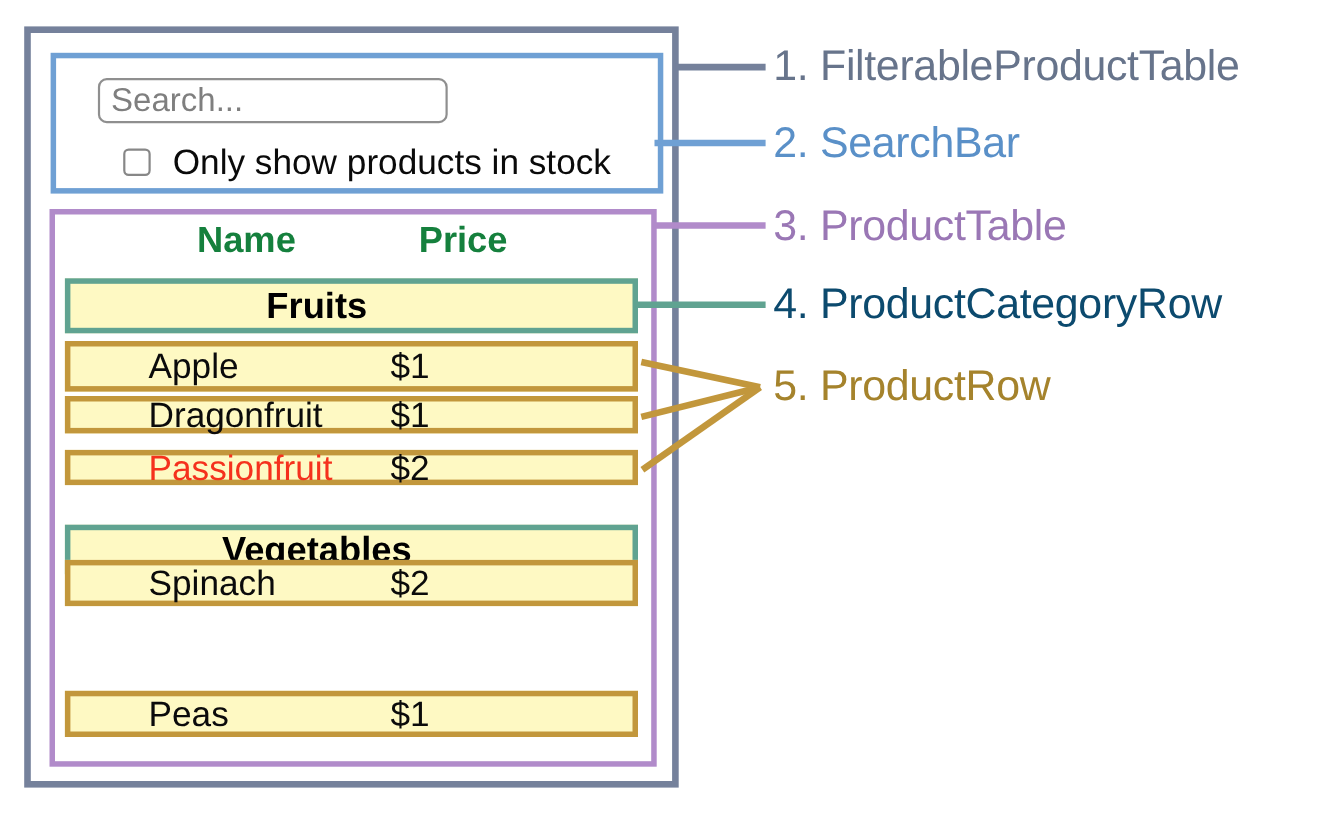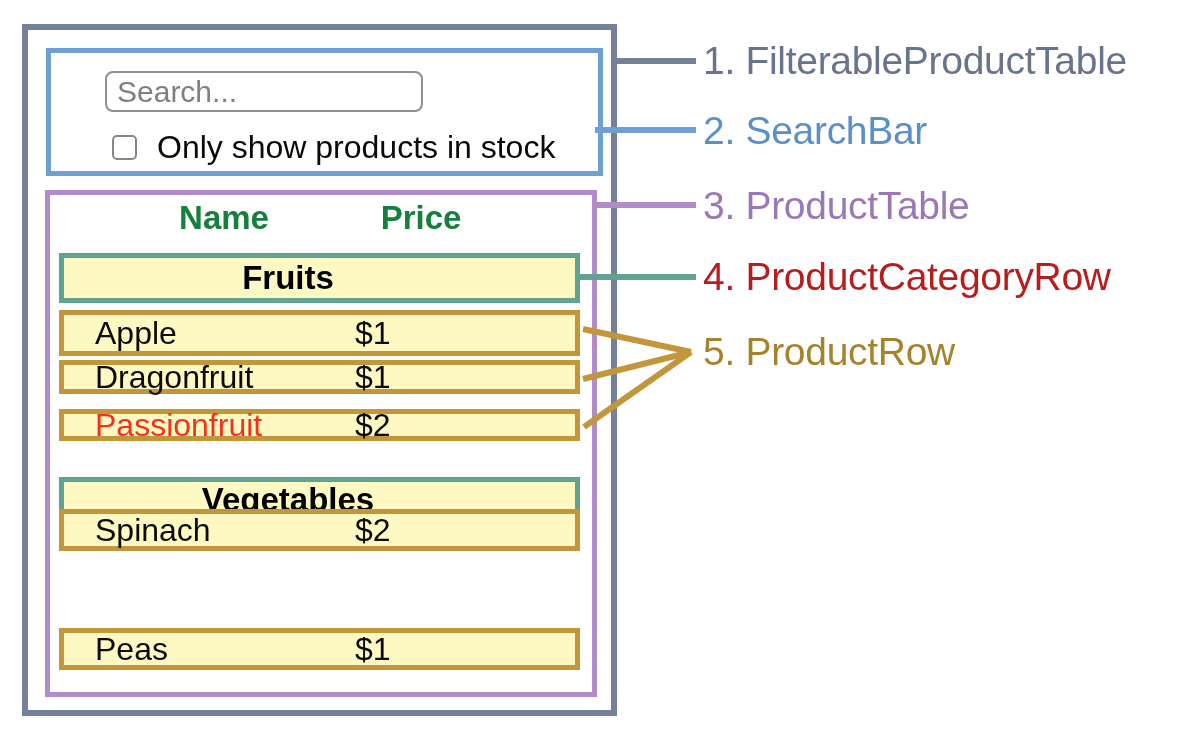--- a/index.html
+++ b/index.html
@@ -8,58 +8,58 @@
     font-family:"Liberation Sans", sans-serif;
   }
   .box{position:absolute;box-sizing:border-box;background:#ffffff;}
   
   .outer-box{left:22px;top:24px;width:595px;height:692px;border:6px solid #75819b;}
   
   .searchbar-box{left:40px;top:42px;width:557px;height:128px;border:5px solid #6fa0d4;}
   .search-input{
     position:absolute;box-sizing:border-box;left:89px;top:71px;width:318px;height:41px;
     border:2px solid #8f8f8f;border-radius:8px;padding:0 0 0 10px;
-    font-family:"Liberation Sans", sans-serif;font-size:30px;color:#222;background:#fff;outline:none;margin-left:16px;
+    font-family:"Liberation Sans", sans-serif;font-size:30px;color:#222;background:#fff;outline:none;
   }
   .search-input::placeholder{color:#7f7f7f;opacity:1;}
   .checkbox-row{position:absolute;left:100px;top:131px;height:33px;display:flex;align-items:center;padding-left:12px;}
   .checkbox{
     box-sizing:border-box;width:25px;height:25px;border:2px solid #878787;border-radius:5px;
     background:#fff;flex:0 0 auto;
   }
   .checkbox-text{margin-left:20px;font-size:32px;color:#0a0a0a;white-space:nowrap;}
   
   .table-box{left:45px;top:190px;width:552px;height:507px;border:5px solid #b18bca;}
   .th{position:absolute;top:199px;transform:translateX(-50%);font-size:33px;font-weight:bold;color:#15803d;white-space:nowrap;}
   .th-name{left:224px;}
   .th-price{left:421px;}
   
   .row{position:absolute;box-sizing:border-box;left:59px;width:521px;background:#fef9c3;display:flex;align-items:center;}
   .category-row{border:5px solid #60a391;justify-content:center;padding-right:63px;}
   .category-row .cat-label{font-size:33px;font-weight:bold;color:#000;white-space:nowrap;}
-  .product-row{border:5px solid #c2973c;}
+  .product-row{border:5px solid #c2973c;padding-left:40px;}
   .product-row .p-name{margin-left:31px;font-size:32px;color:#0b0b0b;white-space:nowrap;}
   .product-row .p-price{position:absolute;left:291px;font-size:32px;color:#0b0b0b;white-space:nowrap;}
   .product-row .out-of-stock{color:#f5311d;}
   .row-fruits{top:253px;height:50px;}
   .row-apple{top:310px;height:46px;}
   .row-dragonfruit{top:360px;height:34px;}
   .row-passionfruit{top:409px;height:32px;}
   .row-vegetables{top:477px;height:45px;}
   .row-spinach{top:509px;height:42px;}
   .row-pumpkin{top:580px;height:43px;}
   .row-peas{top:628px;height:42px;}
   
   .connectors{position:absolute;left:0;top:0;width:1200px;height:744px;pointer-events:none;}
   
   .legend-label{position:absolute;left:703px;font-size:39px;line-height:46px;white-space:nowrap;letter-spacing:-0.3px;}
   .legend-1{top:38px;color:#67748b;}
   .legend-2{top:108px;color:#5a90c8;}
   .legend-3{top:183px;color:#9a77b5;}
-  .legend-4{top:254px;color:#b91c1c;}
+  .legend-4{top:254px;color:#0c4a6e;}
   .legend-5{top:329px;color:#a5832c;}
 </style>
 </head>
 <body>
 
 <div class="canvas">
 
   <div class="box outer-box">
 
     <div class="box searchbar-box" style="left:18px;top:18px;"></div>

